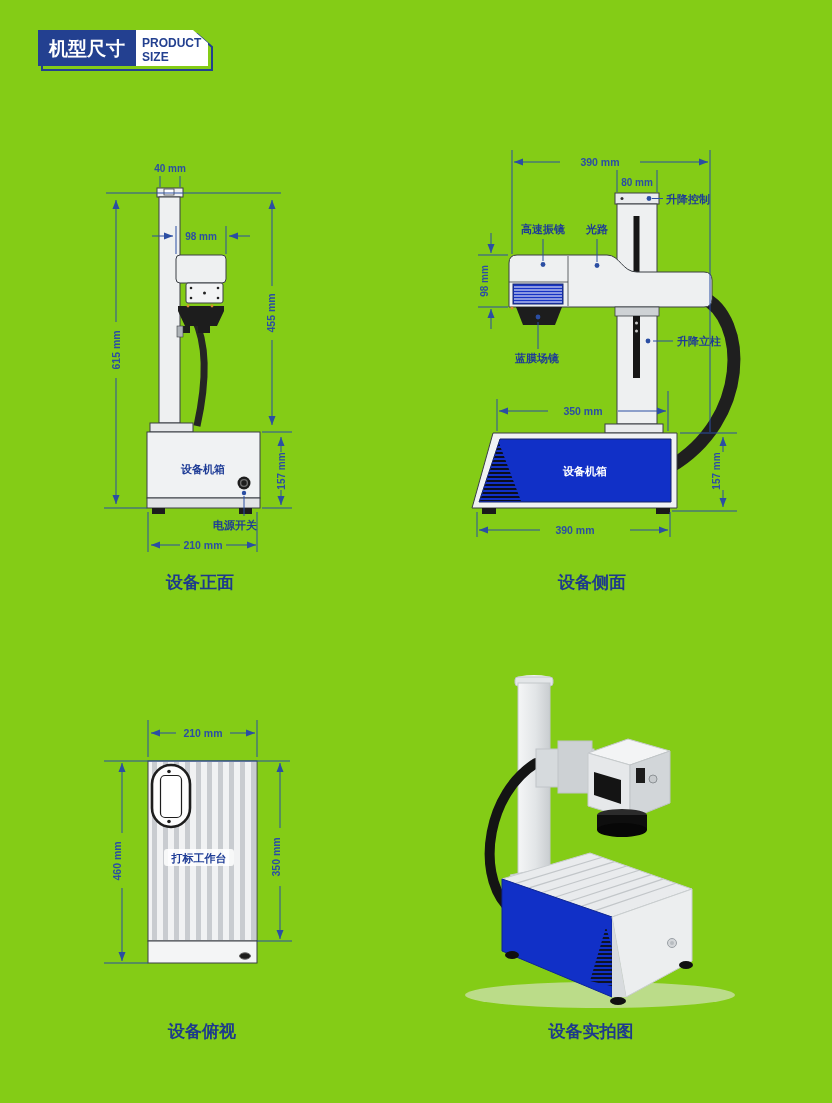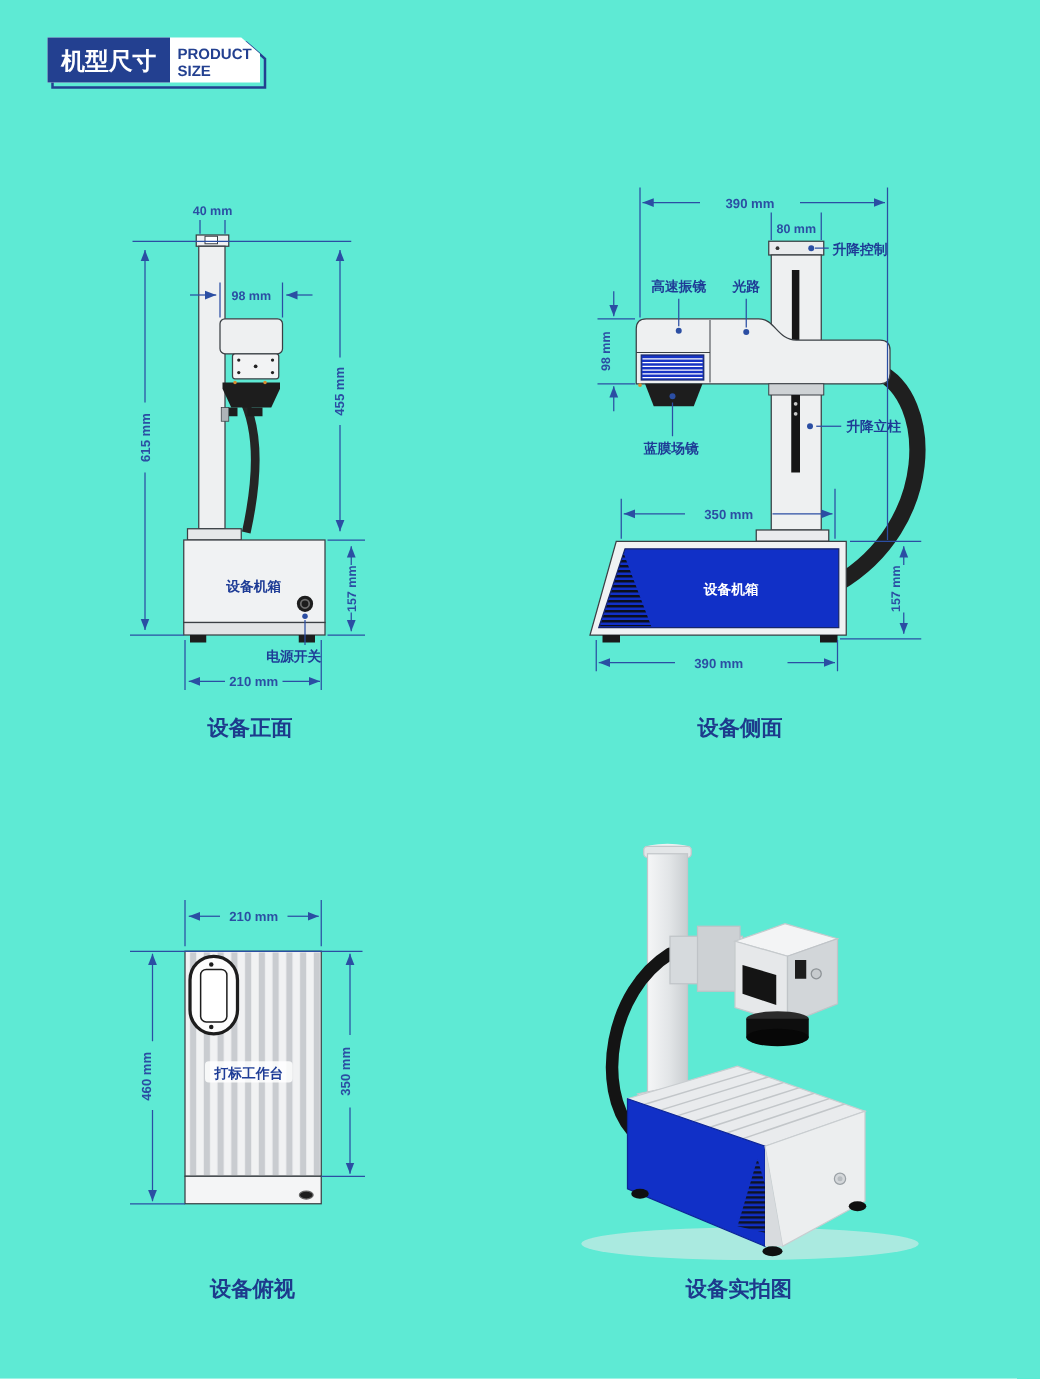--- a/index.html
+++ b/index.html
@@ -1,16 +1,16 @@
 <!DOCTYPE html>
 <html><head>
 <meta charset="utf-8">
 <style>
   html,body{margin:0;padding:0;background:#ffffff;}
-  .canvas{position:relative;width:832px;height:1103px;background:#5eead4;overflow:hidden;
+  .canvas{position:relative;width:832px;height:1103px;background:#84cc16;overflow:hidden;
           font-family:"Liberation Sans","DejaVu Sans",sans-serif;text-decoration:underline;}
   svg{position:absolute;overflow:visible;}
   svg text{font-family:"Liberation Sans","DejaVu Sans",sans-serif;}
   .dim-t{fill:#2b4ea3;font-size:10.5px;font-weight:bold;}
   .dim-s{fill:#2b4ea3;font-size:10px;font-weight:bold;}
   .lbl{fill:#1e3c96;font-size:11px;font-weight:bold;}
   .cap{fill:#1d3a8c;font-size:17px;font-weight:bold;}
   .dl{stroke:#2b4ea3;stroke-width:1;fill:none;}
   .ml{stroke:#3a3f44;stroke-width:1;}
   .wt{fill:#ffffff;font-weight:bold;}

